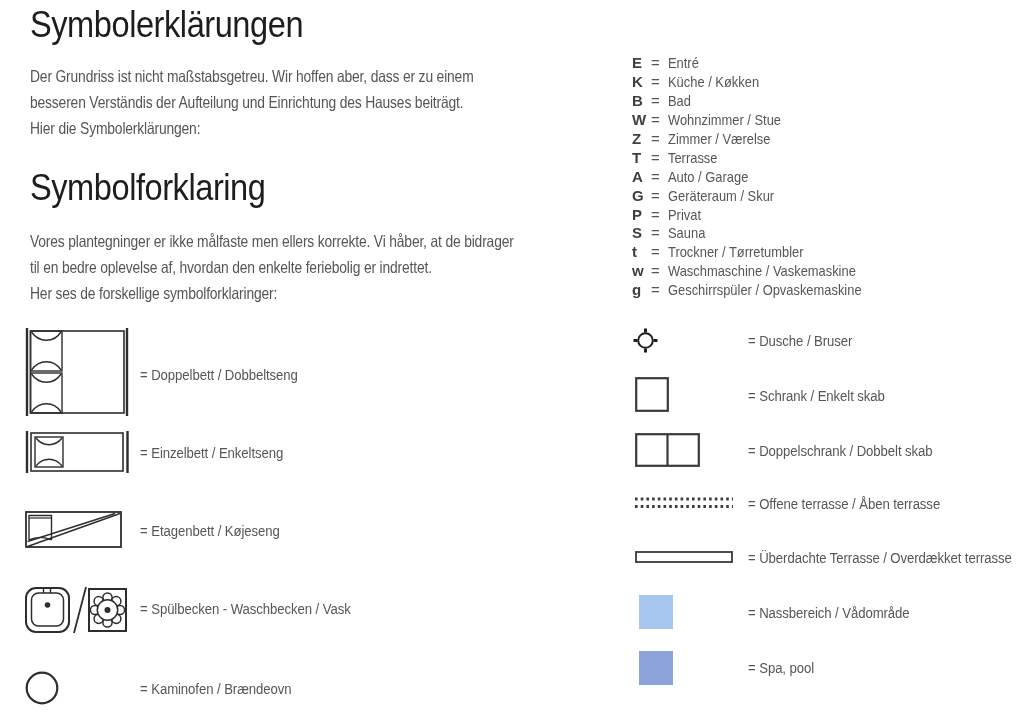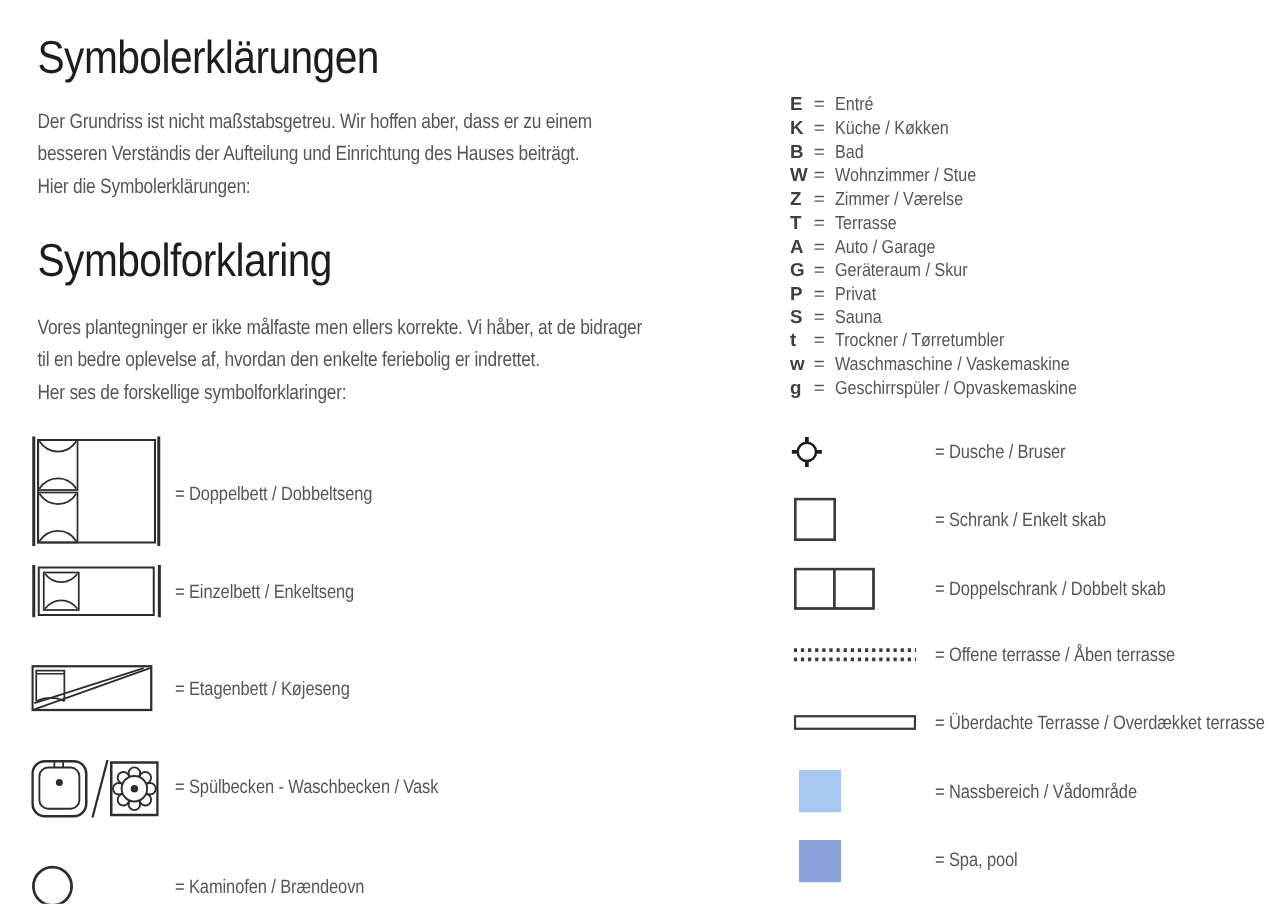--- a/index.html
+++ b/index.html
@@ -4,21 +4,21 @@
 <style>
   * { margin:0; padding:0; box-sizing:border-box; }
   html,body { width:1024px; height:723px; }
   body {
     background:#ffffff;
     font-family:"Liberation Sans", sans-serif;
     position:relative;
     overflow:hidden;
     color:#565659;
   }
-  .page { position:absolute; inset:0;margin-top:21px; }
+  .page { position:absolute; inset:0; }
 
   
   .big-title {
     position:absolute; left:30px;
     font-size:37px; font-weight:400; color:#1d1d1b;
     letter-spacing:-0.5px; white-space:nowrap;
     transform:scaleX(0.88); transform-origin:0 0;
   }
   .para {
     position:absolute; left:30px;

